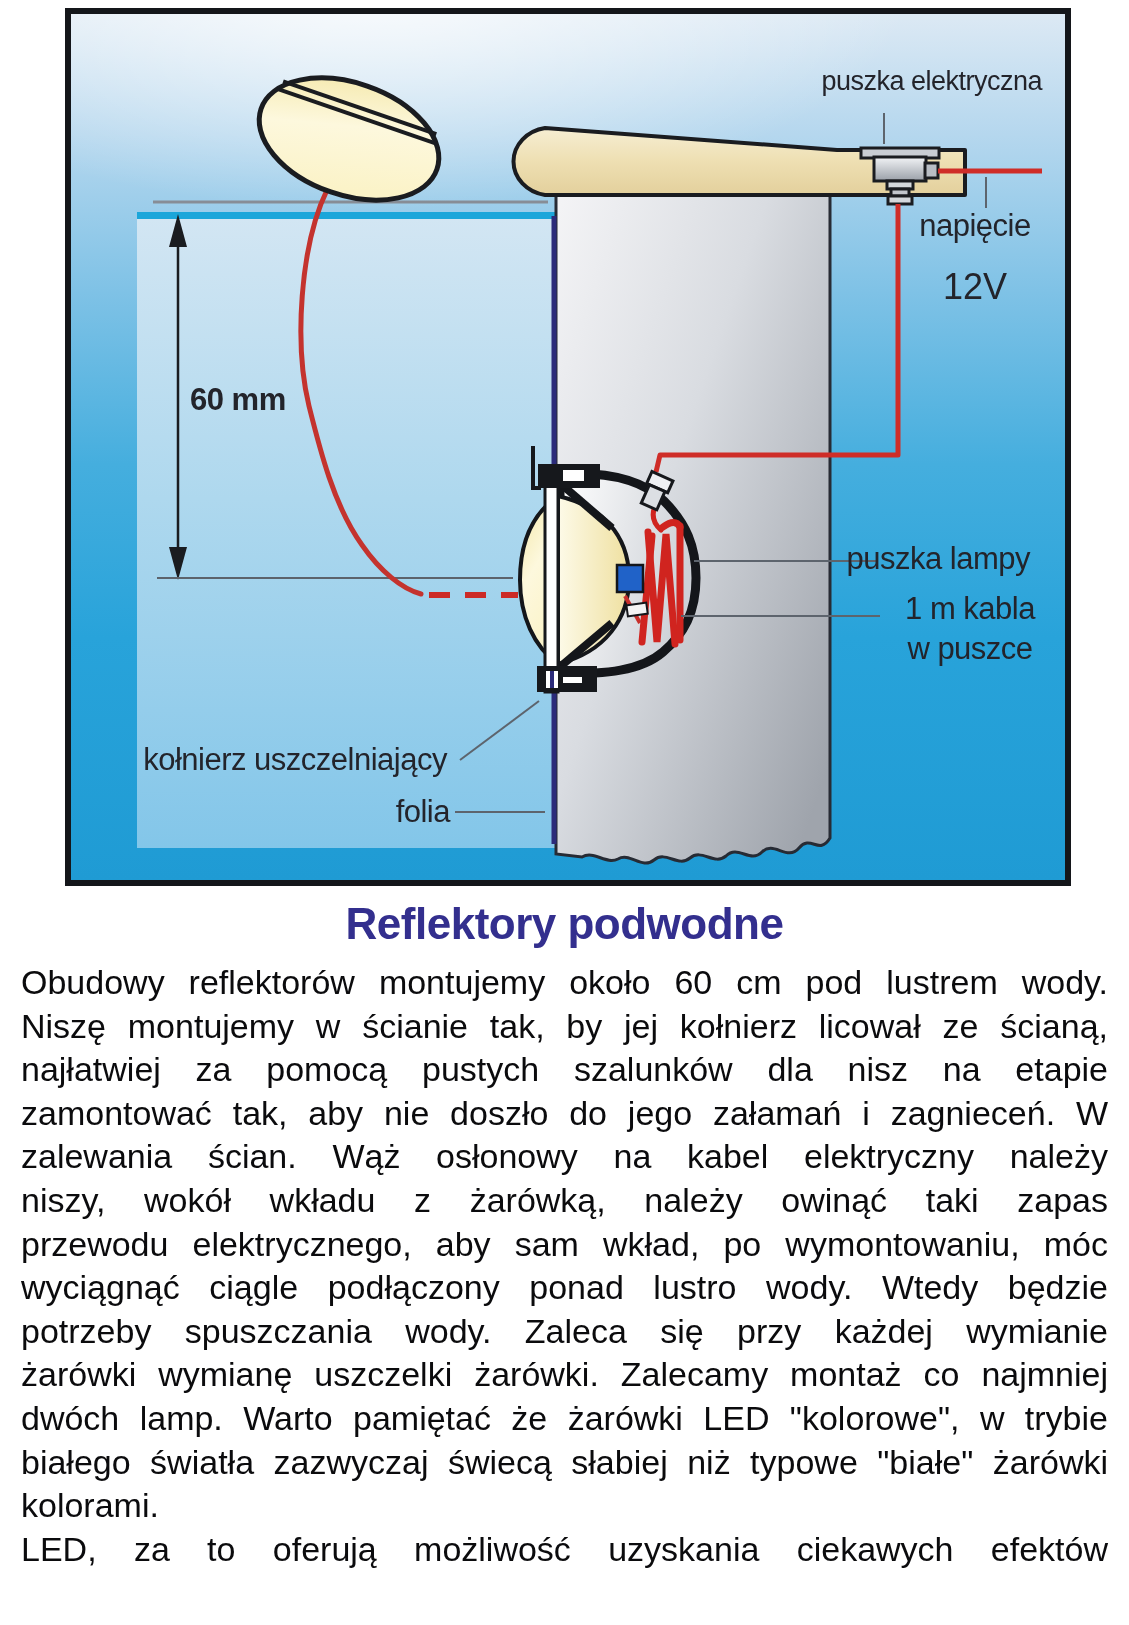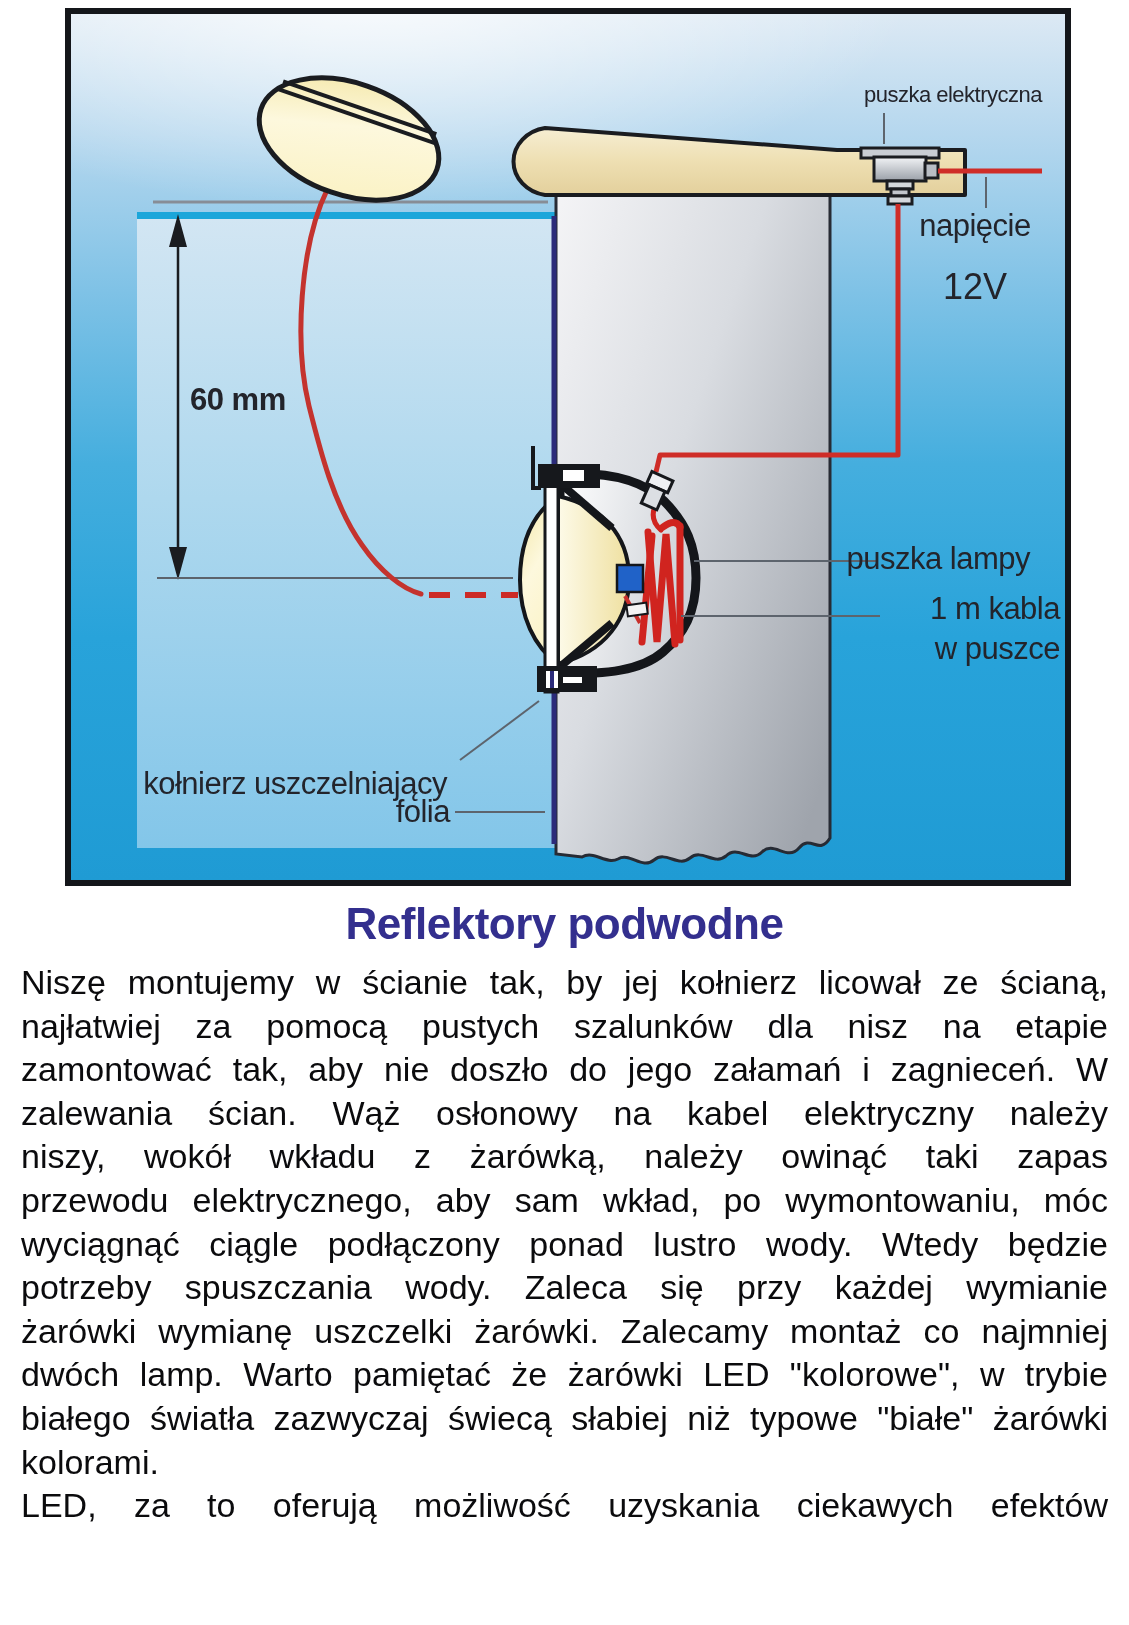--- a/index.html
+++ b/index.html
@@ -13,27 +13,27 @@
       radial-gradient(ellipse 780px 330px at 30% -4%, rgba(255,255,255,0.85), rgba(255,255,255,0) 70%),
       linear-gradient(180deg,#dce9f4 0%,#b5d7ee 14%,#7fc2e6 32%,#45aede 52%,#28a3da 72%,#1f9bd4 100%);
   }
   .diagram-box svg{position:absolute;left:0;top:0;}
 
   
   .dlabel{
     position:absolute;color:#23242b;font-size:31px;line-height:1.18;
     letter-spacing:-0.5px;white-space:nowrap;
   }
-  .lbl-puszka-elektryczna{top:66px;right:87px;font-size:22px;margin-top:16px;}
+  .lbl-puszka-elektryczna{top:66px;right:87px;font-size:27px;}
   .lbl-napiecie{top:208px;left:890px;width:170px;text-align:center;white-space:normal;}
   .lbl-napiecie .volt{font-size:36px;letter-spacing:0;margin-top:21px;}
   .lbl-60mm{top:382px;left:190px;font-weight:600;}
   .lbl-puszka-lampy{top:541px;right:99px;}
-  .lbl-kabla{top:589px;left:880px;width:180px;text-align:right;white-space:normal;line-height:1.3;}
-  .lbl-kolnierz{top:742px;right:682px;margin-top:24px;}
+  .lbl-kabla{top:589px;left:880px;width:180px;text-align:center;white-space:normal;line-height:1.3;}
+  .lbl-kolnierz{top:742px;right:682px;}
   .lbl-folia{top:794px;right:679px;}
 
   
   .page-title{
     position:absolute;top:899px;left:0;width:100%;text-align:center;
     font-size:44px;font-weight:bold;color:#332f8e;letter-spacing:-0.5px;
   }
 
   
   .body-text{
@@ -197,20 +197,21 @@
   <div>w puszce</div>
 </div>
 
 <div class="dlabel lbl-kolnierz"><span>kołnierz uszczelniający</span></div>
 
 <div class="dlabel lbl-folia"><span>folia</span></div>
 
 <div class="page-title"><span>Reflektory podwodne</span></div>
 
 <div class="body-text">
+  <div class="bline">Obudowy reflektorów montujemy około 60 cm pod lustrem wody.</div>
   <div class="bline">Niszę montujemy w ścianie tak, by jej kołnierz licował ze ścianą,</div>
   <div class="bline">najłatwiej za pomocą pustych szalunków dla nisz na etapie</div>
   <div class="bline">zamontować tak, aby nie doszło do jego załamań i zagnieceń. W</div>
   <div class="bline">zalewania ścian. Wąż osłonowy na kabel elektryczny należy</div>
   <div class="bline">niszy, wokół wkładu z żarówką, należy owinąć taki zapas</div>
   <div class="bline">przewodu elektrycznego, aby sam wkład, po wymontowaniu, móc</div>
   <div class="bline">wyciągnąć ciągle podłączony ponad lustro wody. Wtedy będzie</div>
   <div class="bline">potrzeby spuszczania wody. Zaleca się przy każdej wymianie</div>
   <div class="bline">żarówki wymianę uszczelki żarówki. Zalecamy montaż co najmniej</div>
   <div class="bline">dwóch lamp. Warto pamiętać że żarówki LED "kolorowe", w trybie</div>

